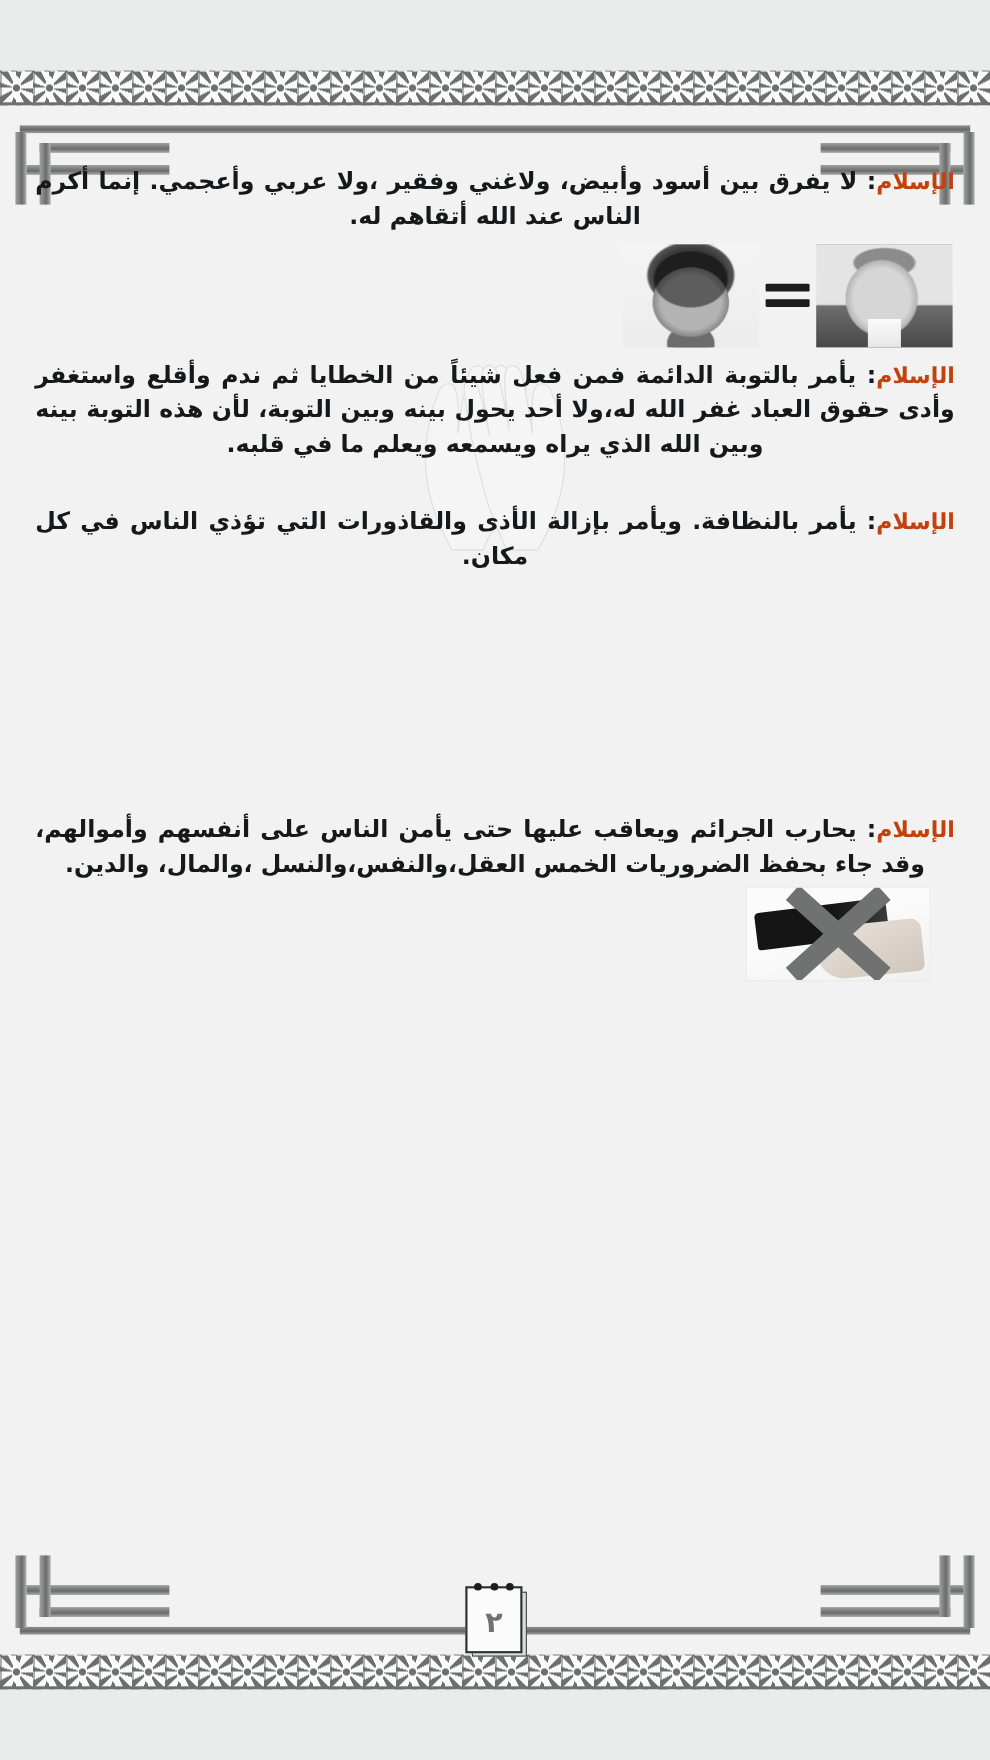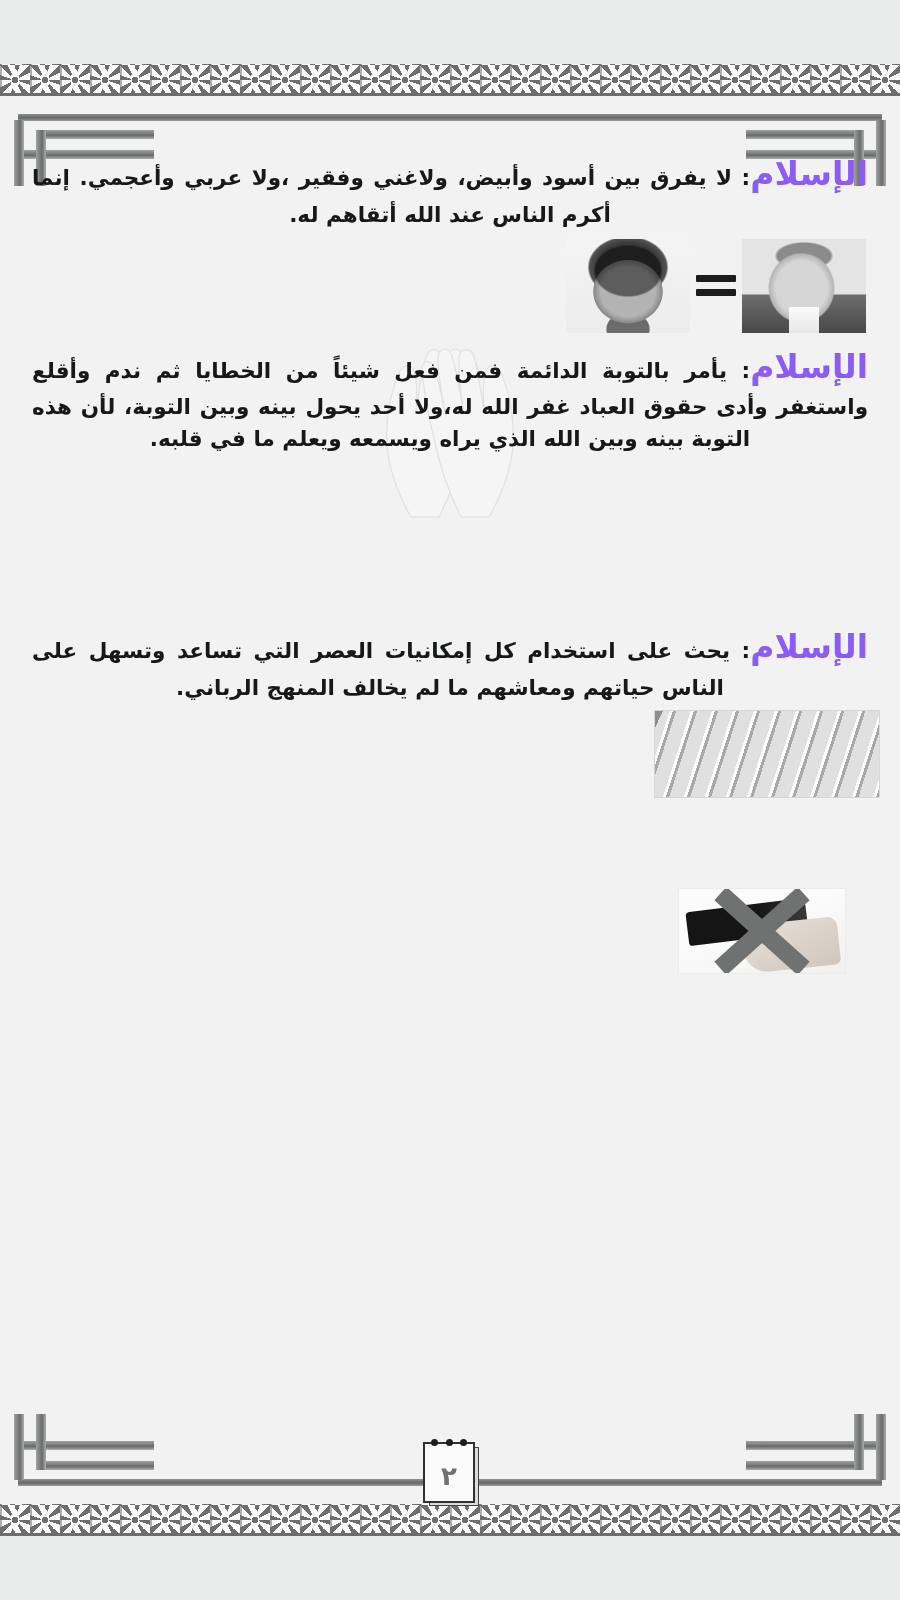--- a/index.html
+++ b/index.html
@@ -115,24 +115,24 @@
     text-align:justify;
     text-align-last:center;
     font-weight:700;
     padding:0 18px;
     position:relative;
     z-index:3;
     letter-spacing:.2px;
   }
   .para.lead{ text-align-last:center; }
   .kw{
-    font-size:33px;
+    font-size:20px;
     font-weight:700;
     letter-spacing:-.5px;
-    color:#8b5cf6;
+    color:#c2410c;
   }
   .colon{font-weight:700;}
 
   
   .watermark{
     position:absolute;
     z-index:1;
     pointer-events:none;
     opacity:.30;
     left:50%;
@@ -344,39 +344,39 @@
         <g fill="#ffffff" stroke="#b9bbbb" stroke-width="1.2">
           <path d="M66 182 C48 150 40 120 42 92 C43 70 48 52 54 38 C57 30 66 28 69 36 C72 45 72 62 71 76 C74 56 77 36 81 22 C84 12 95 12 96 23 C97 36 94 58 92 74 C95 56 99 34 103 21 C106 11 117 12 117 24 C117 38 113 60 110 78 C113 62 117 44 121 33 C124 23 134 25 133 37 C131 58 124 92 118 116 C112 142 102 166 94 182 Z"></path>
           <path d="M144 182 C162 150 170 120 168 92 C167 70 162 52 156 38 C153 30 144 28 141 36 C138 45 138 62 139 76 C136 56 133 36 129 22 C126 12 115 12 114 23 C113 36 116 58 118 74 C115 56 111 34 107 21 C104 11 93 12 93 24 C93 38 97 60 100 78 C97 62 93 44 89 33 C86 23 76 25 77 37 C79 58 86 92 92 116 C98 142 108 166 116 182 Z"></path>
         </g>
       </svg>
       <p class="para"><span class="kw">الإسلام</span><span class="colon">:</span> <span>يأمر بالتوبة الدائمة فمن فعل شيئاً من الخطايا ثم ندم وأقلع واستغفر وأدى حقوق العباد غفر الله له،ولا أحد يحول بينه وبين التوبة، لأن هذه التوبة بينه وبين الله الذي يراه ويسمعه ويعلم ما في قلبه.</span></p>
     </div>
 
     <div class="spacer-b"></div>
 
+    <div class="block">
+      <p class="para"><span class="kw">الإسلام</span><span class="colon">:</span> <span>يأمر بالنظافة. ويأمر بإزالة الأذى والقاذورات التي تؤذي الناس في كل مكان.</span></p>
+    </div>
 
     <div class="spacer-c"></div>
 
 
     <div class="spacer-c"></div>
     <div class="spacer-a"></div>
 
-    <div class="block">
-      <p class="para"><span class="kw">الإسلام</span><span class="colon">:</span> <span>يحث على استخدام كل إمكانيات العصر التي تساعد وتسهل على الناس حياتهم ومعاشهم ما لم يخالف المنهج الرباني.</span></p>
-      <div class="photo keyboard"></div>
-    </div>
 
     <div class="spacer-d"></div>
 
 
     <div class="spacer-c"></div>
     <div class="spacer-a"></div>
 
     <div class="block">
+      <p class="para"><span class="kw">الإسلام</span><span class="colon">:</span> <span>يحارب الجرائم ويعاقب عليها حتى  يأمن الناس على أنفسهم وأموالهم، وقد جاء بحفظ الضروريات الخمس العقل،والنفس،والنسل ،والمال، والدين.</span></p>
       <div class="gunbox">
         <div class="pistol"></div>
         <div class="hand"></div>
         <div class="x1"></div>
         <div class="x2"></div>
       </div>
     </div>
 
   </div>
 

